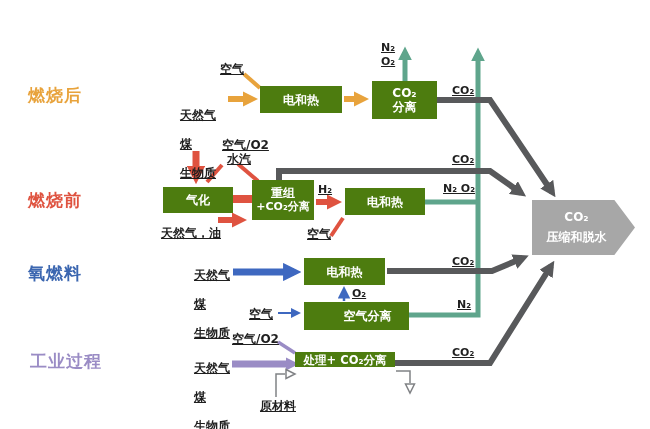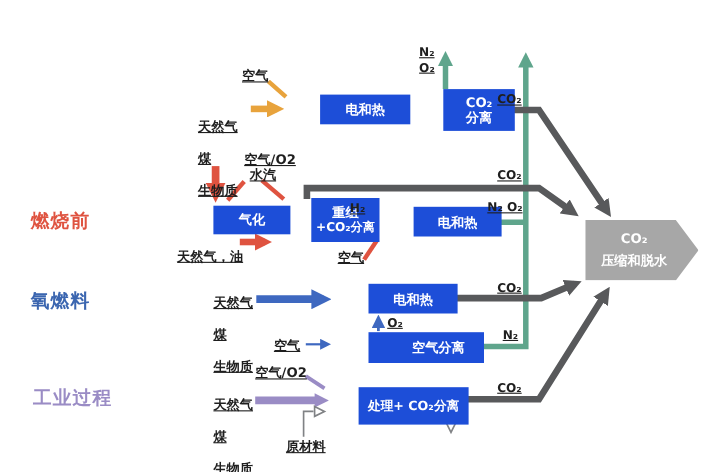--- a/index.html
+++ b/index.html
@@ -5,23 +5,23 @@
   html,body{margin:0;padding:0;background:#fff;}
   .stage{
     position:relative;width:650px;height:429px;background:#ffffff;overflow:hidden;
     font-family:"DejaVu Sans","Liberation Sans",sans-serif;
   }
   .stage svg{position:absolute;left:0;top:0;}
   .row-label{
     position:absolute;font-size:17px;font-weight:bold;letter-spacing:1px;white-space:nowrap;
   }
   .box{
-    position:absolute;background:#1d4ed8;color:#ffffff;font-weight:bold;
+    position:absolute;background:#4d7c0f;color:#ffffff;font-weight:bold;
     display:flex;flex-direction:column;align-items:center;justify-content:center;
-    font-size:12px;line-height:14px;text-align:left;white-space:nowrap;margin-left:31px;
+    font-size:12px;line-height:14px;text-align:left;white-space:nowrap;
   }
   .box .l2{font-size:11px;}
   .lbl{
     position:absolute;color:#1f1f1f;font-size:12px;font-weight:bold;white-space:nowrap;text-decoration:underline;
   }
   .lbl.small{font-size:11px;}
   .fuel{line-height:13px;}
   .fuel span{display:block;margin-top:16px;}
   .pentagon{
     position:absolute;left:532px;top:200px;width:103px;height:55px;background:#A7A7A7;
@@ -87,38 +87,39 @@
     <polygon points="286,369.5 295,374 286,378.5" fill="#ffffff" stroke="#808285" stroke-width="1.5"></polygon>
     <polyline points="396,371 410,371 410,383" fill="none" stroke="#808285" stroke-width="1.5"></polyline>
     <polygon points="405.5,384 414.5,384 410,393" fill="#ffffff" stroke="#808285" stroke-width="1.5"></polygon>
 
     <polyline points="437,100 490,100 552,192" fill="none" stroke="#58595B" stroke-width="6" marker-end="url(#ah-dark)"></polyline>
     <polyline points="279,181 279,171 490,171 521,193" fill="none" stroke="#58595B" stroke-width="6" marker-end="url(#ah-dark)"></polyline>
     <polyline points="387,271 492,271 523,258" fill="none" stroke="#58595B" stroke-width="6" marker-end="url(#ah-dark)"></polyline>
     <polyline points="395,363 490,363 551,266" fill="none" stroke="#58595B" stroke-width="6" marker-end="url(#ah-dark)"></polyline>
   </svg>
 
+  <div class="row-label" style="left: 28px; top: 84px; color: rgb(232, 163, 60);">燃烧后</div>
   <div class="row-label" style="left: 28px; top: 189px; color: rgb(223, 83, 64);">燃烧前</div>
   <div class="row-label" style="left: 28px; top: 262px; color: rgb(59, 102, 176);">氧燃料</div>
   <div class="row-label" style="left: 30px; top: 350px; color: rgb(154, 140, 197);">工业过程</div>
 
   <div class="box" style="left:260px;top:86px;width:82px;height:27px;">电和热</div>
   <div class="box" style="left:372px;top:81px;width:65px;height:38px;">
     <span>CO₂</span>
     <span>分离</span>
   </div>
   <div class="box" style="left:163px;top:187px;width:70px;height:26px;">气化</div>
   <div class="box" style="left:252px;top:180px;width:62px;height:40px;">
     <span>重组</span>
     <span class="l2">+CO₂分离</span>
   </div>
   <div class="box" style="left:345px;top:188px;width:80px;height:27px;">电和热</div>
   <div class="box" style="left:304px;top:258px;width:81px;height:27px;">电和热</div>
   <div class="box" style="left:304px;top:302px;width:83px;height:28px;padding-left:22px;">空气分离</div>
-  <div class="box" style="left:295px;top:352px;width:100px;height:34px;font-size:11.5px;">处理+ CO₂分离</div>
+  <div class="box" style="left:295px;top:352px;width:100px;height:15px;font-size:11.5px;">处理+ CO₂分离</div>
   <div class="pentagon">
     <span class="l1">CO₂</span>
     <span class="l2">压缩和脱水</span>
   </div>
 
   <div class="lbl" style="left:220px;top:61px;">空气</div>
   <div class="lbl fuel" style="left:180px;top:93px;">
     <span>天然气</span>
     <span>煤</span>
     <span>生物质</span>

